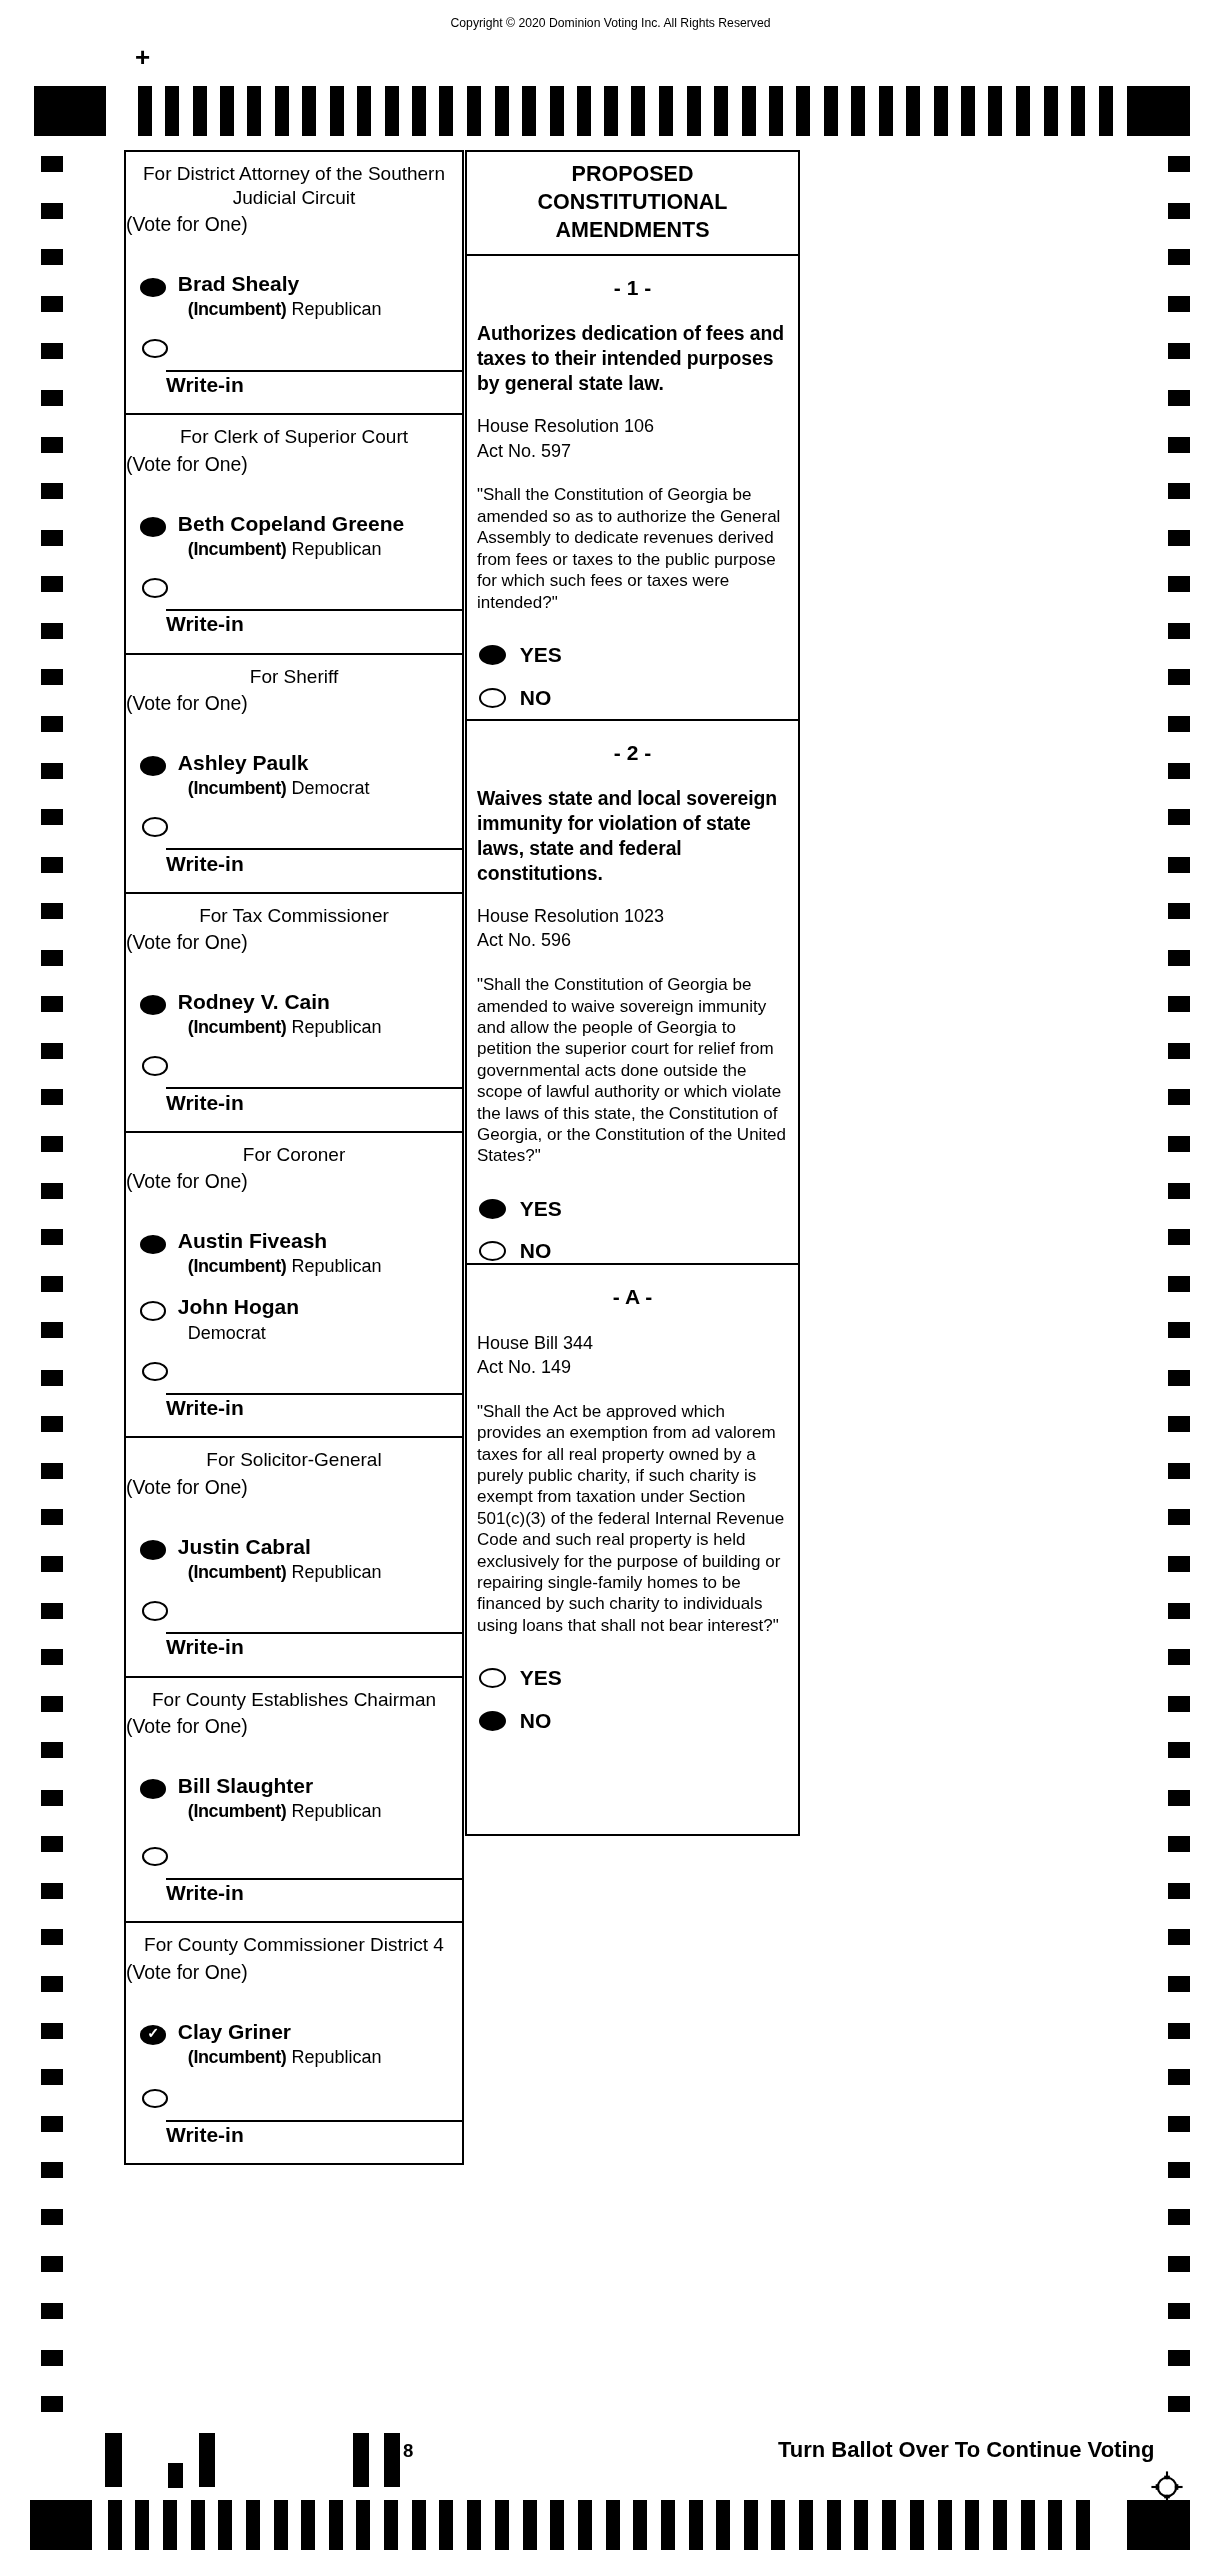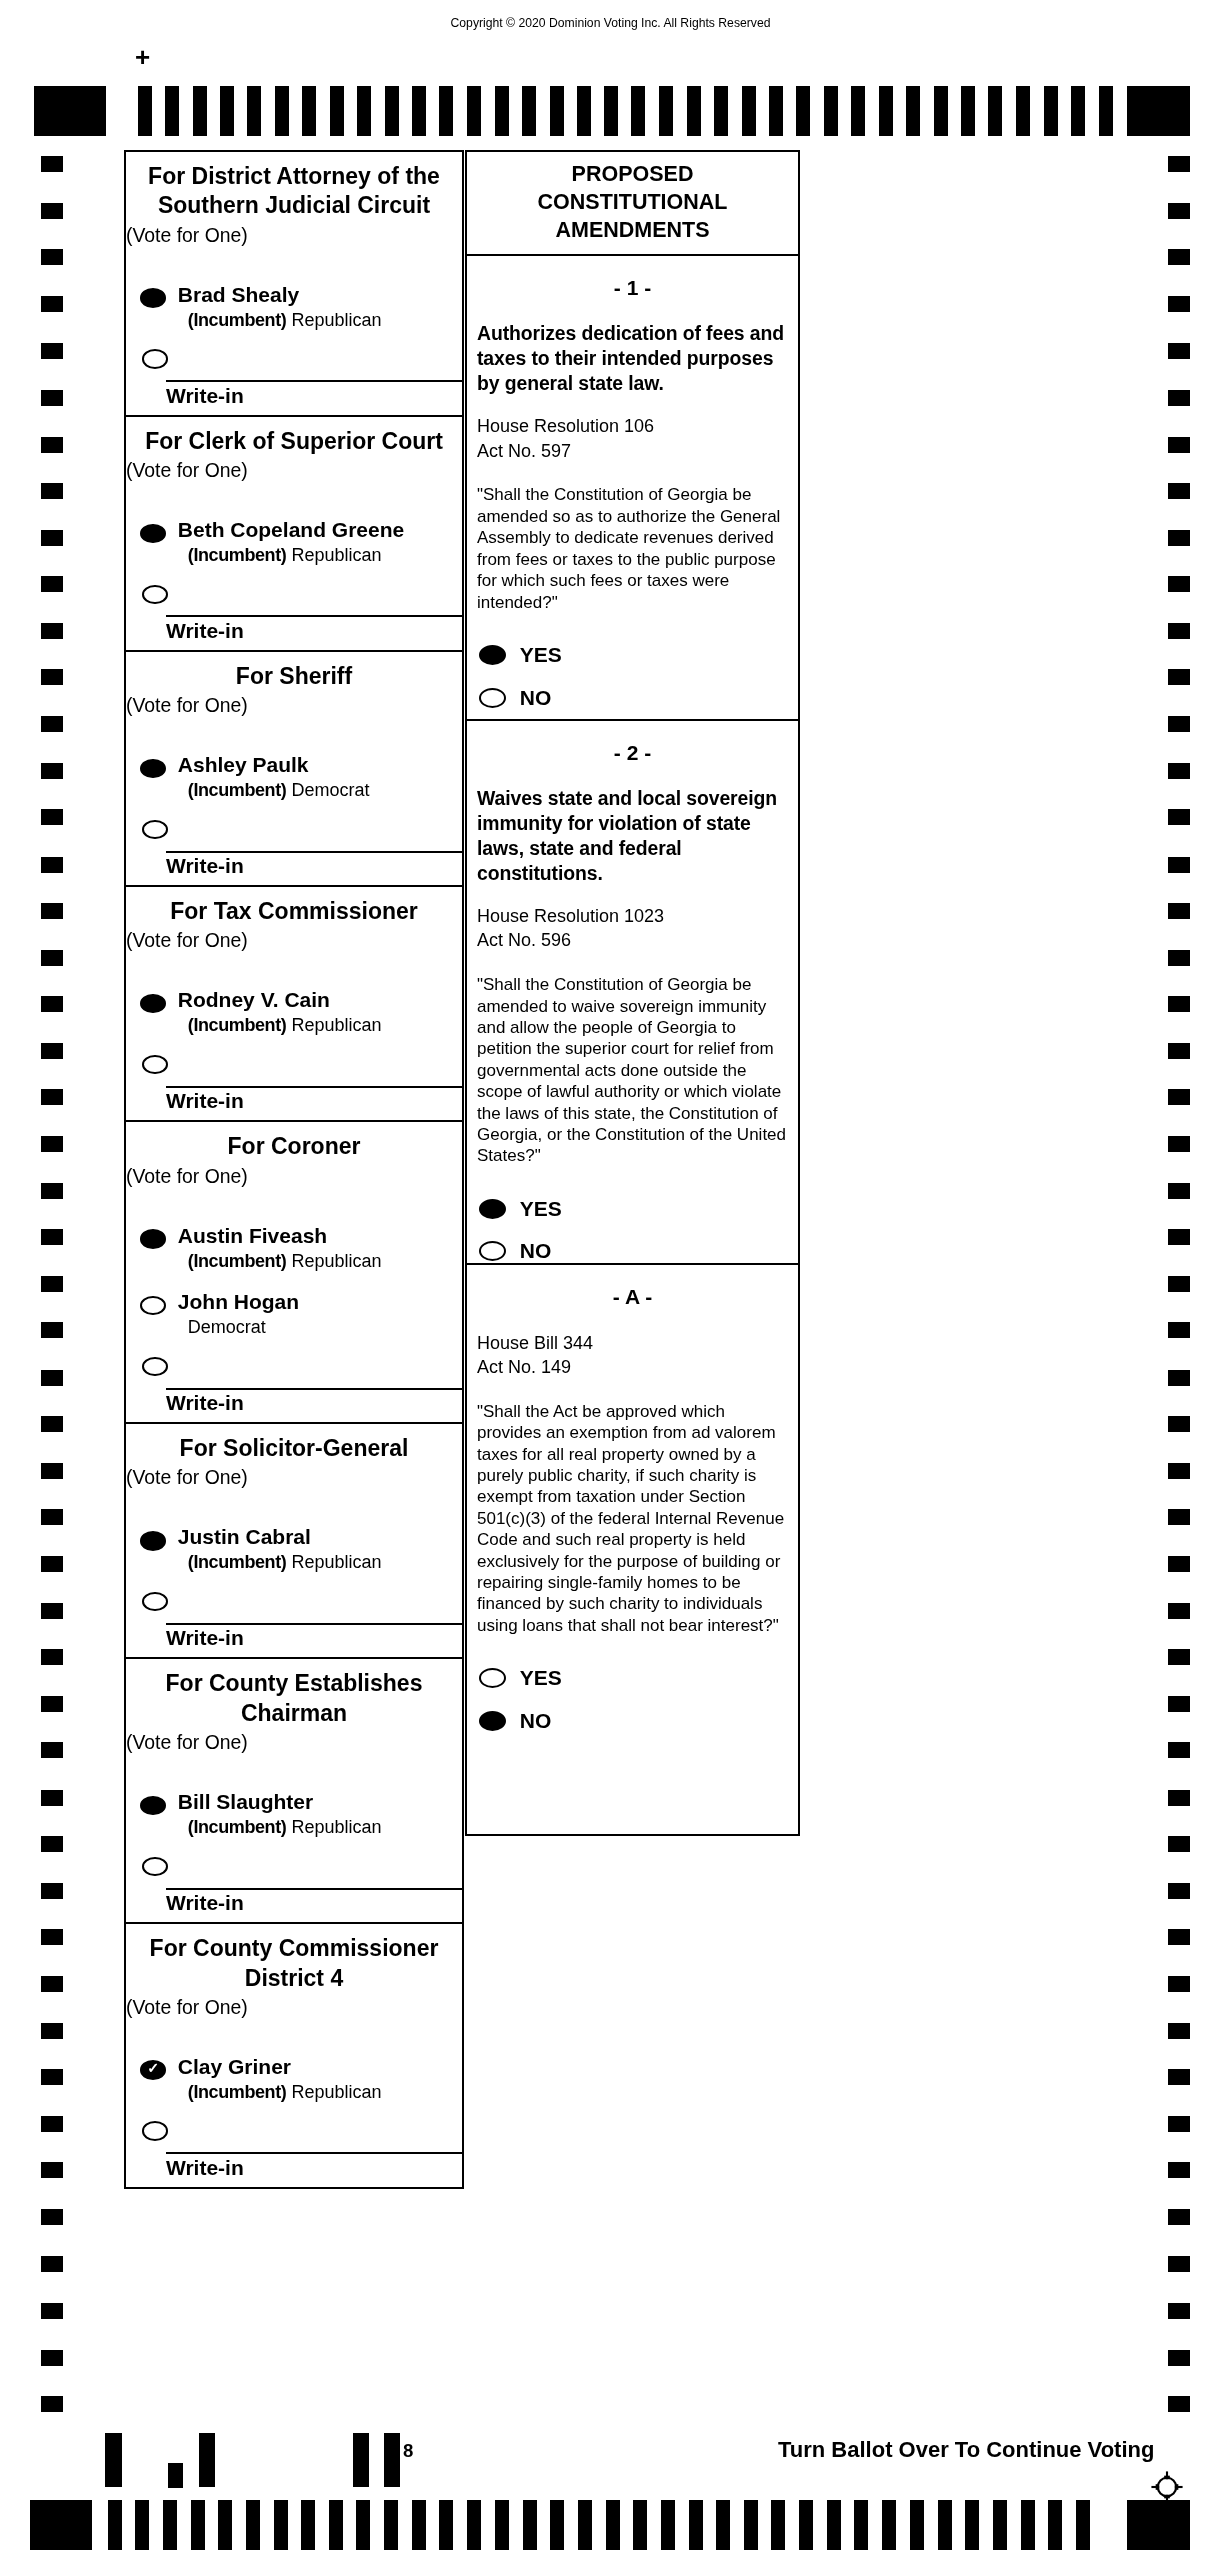--- a/index.html
+++ b/index.html
@@ -7,33 +7,33 @@
         font-family:"Liberation Sans",sans-serif;overflow:hidden;}
   .copyright{position:absolute;left:0;right:0;top:16px;text-align:center;font-size:12.2px;}
   .plus-mark{position:absolute;left:135px;top:42px;font-size:26px;font-weight:bold;}
   
   .col-left{position:absolute;left:124px;top:150px;width:340px;}
   .col-right{position:absolute;left:465px;top:150px;width:335px;}
   .contest,.msec{border:2.2px solid #000;box-sizing:border-box;background:#fff;overflow:hidden;}
   .contest{display:flex;flex-direction:column;}
   .contest + .contest{margin-top:-2.2px;}
   .msec + .msec{margin-top:-2.2px;}
-  .c-title{font-weight:bold;font-size:23px;line-height:1.28;text-align:center;margin:10px auto 1.4px;max-width:308px;}
+  .c-title{font-weight:normal;font-size:19px;line-height:1.28;text-align:center;margin:10px auto 1.4px;max-width:308px;}
   .c-inst{font-size:19.4px;text-align:left;margin:1.4px 0 36px;}
   .cand{display:flex;align-items:flex-start;gap:11.5px;margin:0 0 18.6px 14.3px;}
   .cand .oval{margin-top:5.7px;}
   .cinfo{display:block;}
   .cname{display:block;font-size:21px;font-weight:bold;line-height:1.15;}
   .cmeta{display:block;font-size:18px;margin:2.9px 0 0 10px;}
   .cmeta b{letter-spacing:-0.4px;}
   .oval{display:inline-block;width:26px;height:19.4px;border:2.2px solid #000;border-radius:50%;
         box-sizing:border-box;background:#fff;flex:none;position:relative;}
   .oval.filled{background:#000;}
   .oval.check::after{content:"\2713";position:absolute;left:5px;top:-2.2px;color:#fff;font-size:14.3px;font-weight:bold;}
-  .writein{margin-top:auto;padding-bottom:3px;}
+  .writein{margin-top:auto;padding-bottom:12px;}
   .writein .oval{display:block;margin:0 0 11.5px 16px;}
   .wline{border-top:2.2px solid #000;margin-left:40px;}
   .wlabel{font-size:21px;font-weight:bold;margin:1.4px 0 4.3px 40px;}
   
   .mhead{display:flex;align-items:center;justify-content:center;text-align:center;}
   .mhead .inner{font-weight:bold;font-size:21.5px;line-height:1.3;max-width:244px;}
   .mhead .inner.narrow{max-width:215px;}
   .mnum{text-align:center;font-weight:bold;font-size:21px;margin:20px 0 21.5px;}
   .msum{font-weight:bold;font-size:19.4px;line-height:1.28;margin:0 10px 18.6px;letter-spacing:-0.1px;}
   .mref{font-size:18px;line-height:1.35;margin:0 10px;}

